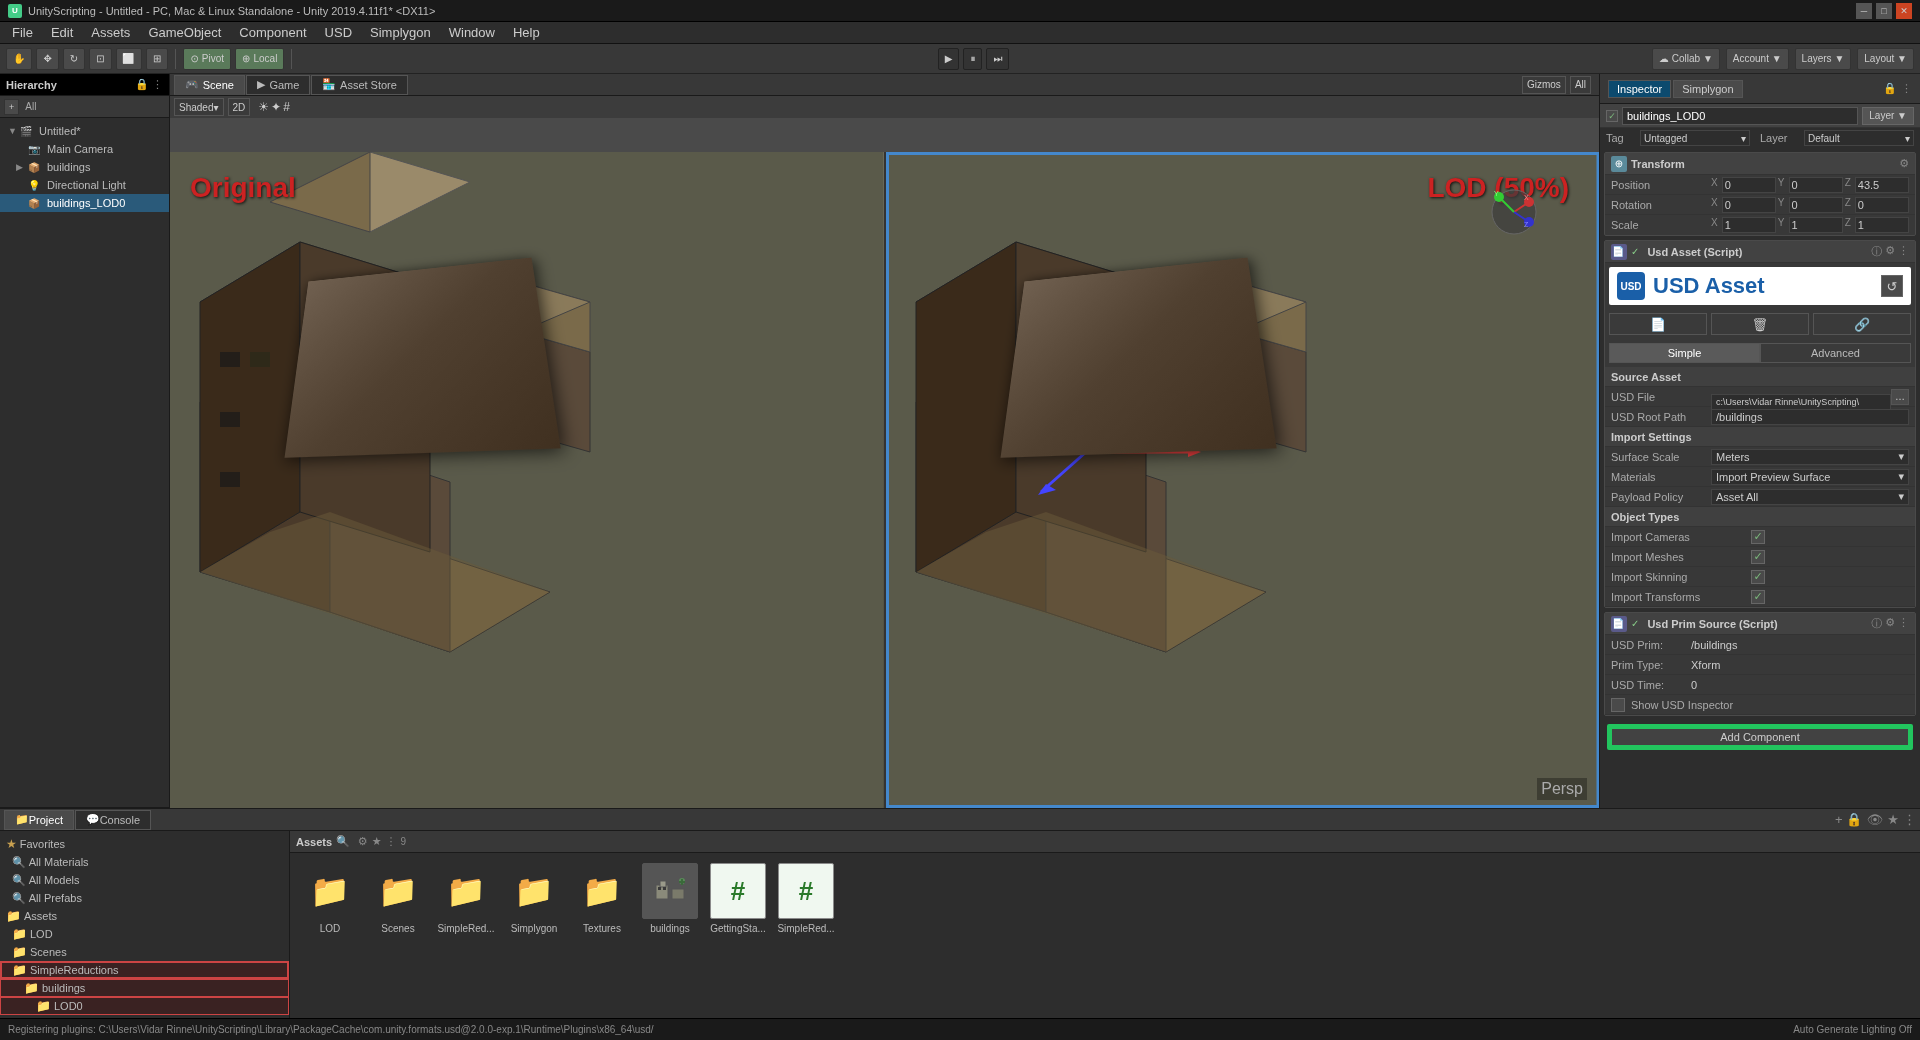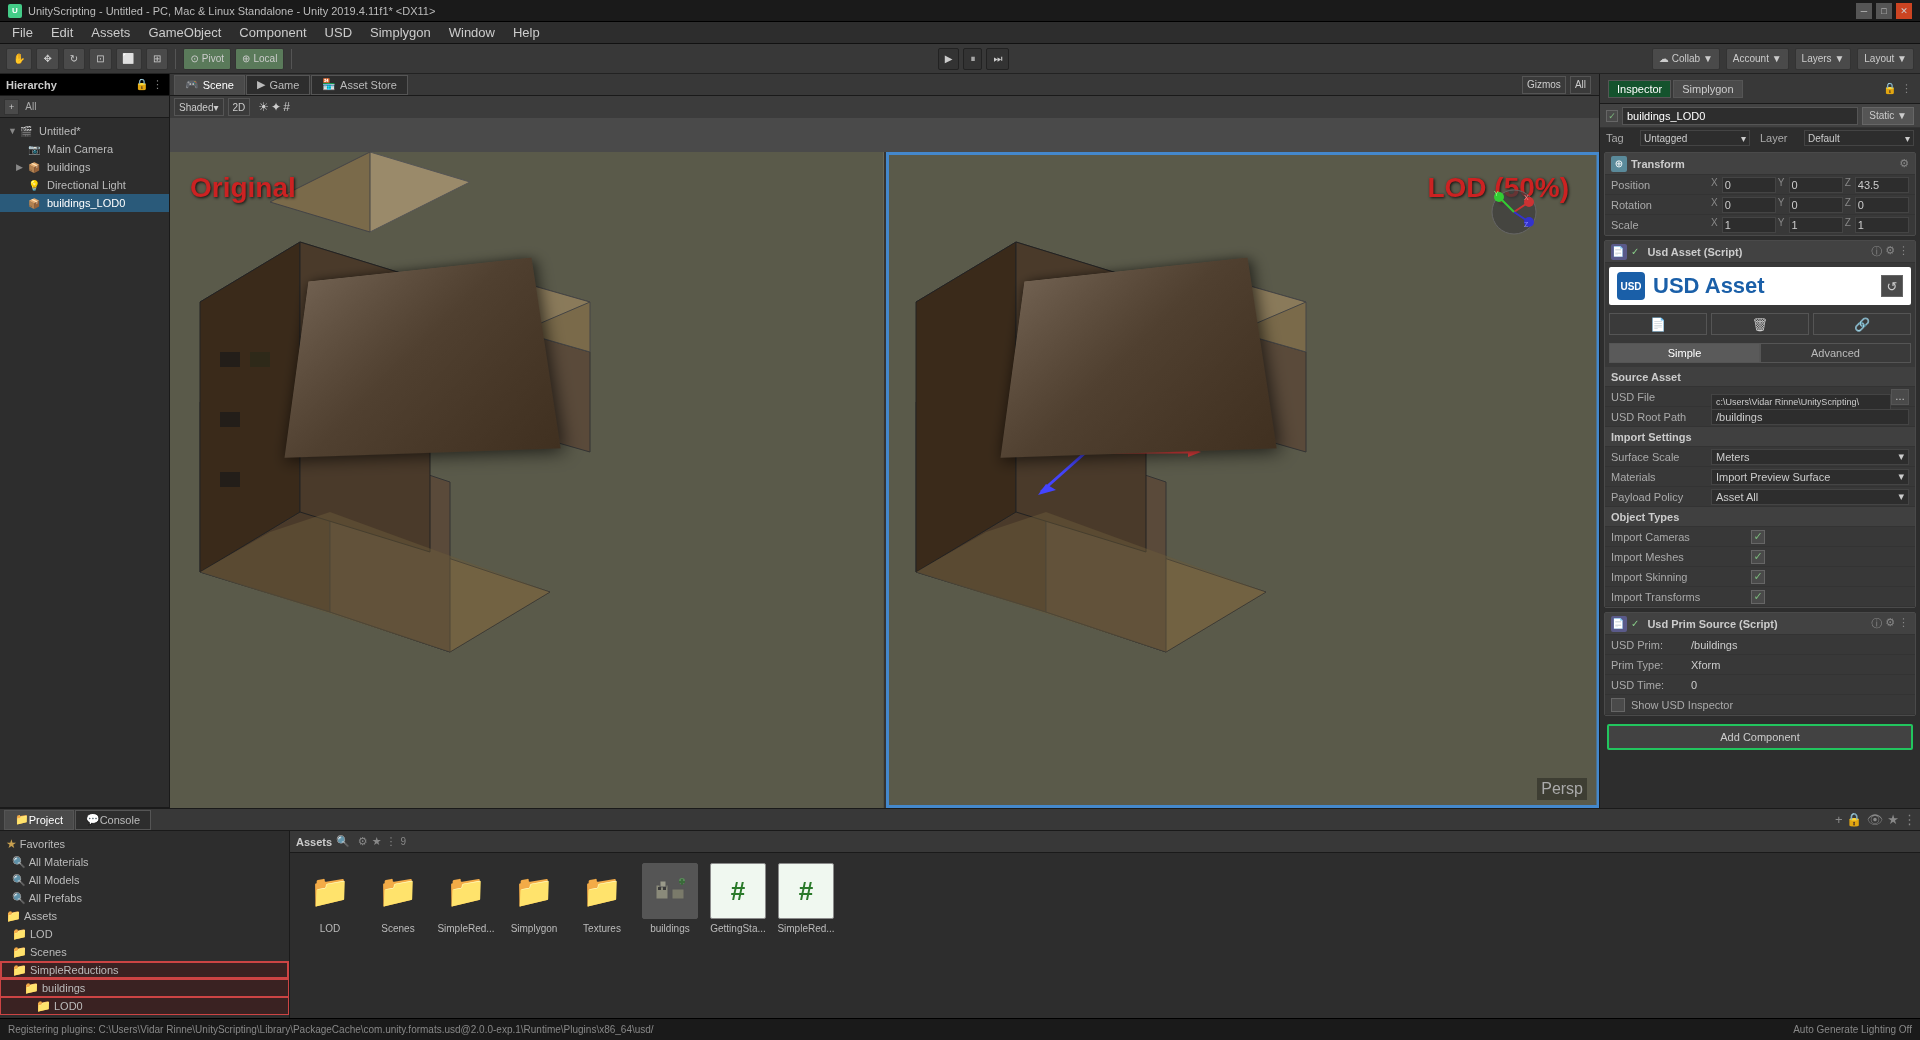--- a/index.html
+++ b/index.html
@@ -388,21 +388,21 @@
       gap: 2px;
     }
     .inspector-tab {
       padding: 2px 8px;
       background: #4a4a4a;
       border: 1px solid #555;
       color: #ccc;
       font-size: 11px;
       cursor: pointer;
     }
-    .inspector-tab.active { background: #14532d; color: #fff; }
+    .inspector-tab.active { background: #0c4a6e; color: #fff; }
 
     .inspector-body {
       flex: 1;
       overflow-y: auto;
       padding: 4px;
     }
 
     
     .component-box {
       background: #383838;
@@ -635,21 +635,21 @@
     .prim-value {
       flex: 1;
       color: #ccc;
       font-size: 11px;
     }
 
     .add-component-btn {
       margin: 8px 3px;
       height: 26px;
       background: #424242;
-      border: 2px solid #22c55e;
+      border: 5px solid #22c55e;
       color: #ccc;
       font-size: 11px;
       display: flex;
       align-items: center;
       justify-content: center;
       cursor: pointer;
       border-radius: 2px;
     }
 
     
@@ -1110,21 +1110,21 @@
       <div style="margin-left:auto;display:flex;gap:4px;color:#888;">
         <span>🔒</span>
         <span>⋮</span>
       </div>
     </div>
 
     <div class="inspector-name-bar">
       <div class="checkbox-small">✓</div>
       <input type="text" class="name-input" value="buildings_LOD0" style="">
       <div class="static-badge">
-        <span>Static ▼</span>
+        <span>Layer ▼</span>
       </div>
     </div>
 
     <div class="tag-row">
       <span style="color:#aaa;font-size:11px;width:30px;">Tag</span>
       <div class="tag-select" style="width:100px;">
         <span>Untagged</span>
         <span>▾</span>
       </div>
       <span style="color:#aaa;font-size:11px;width:40px;margin-left:6px;">Layer</span>

